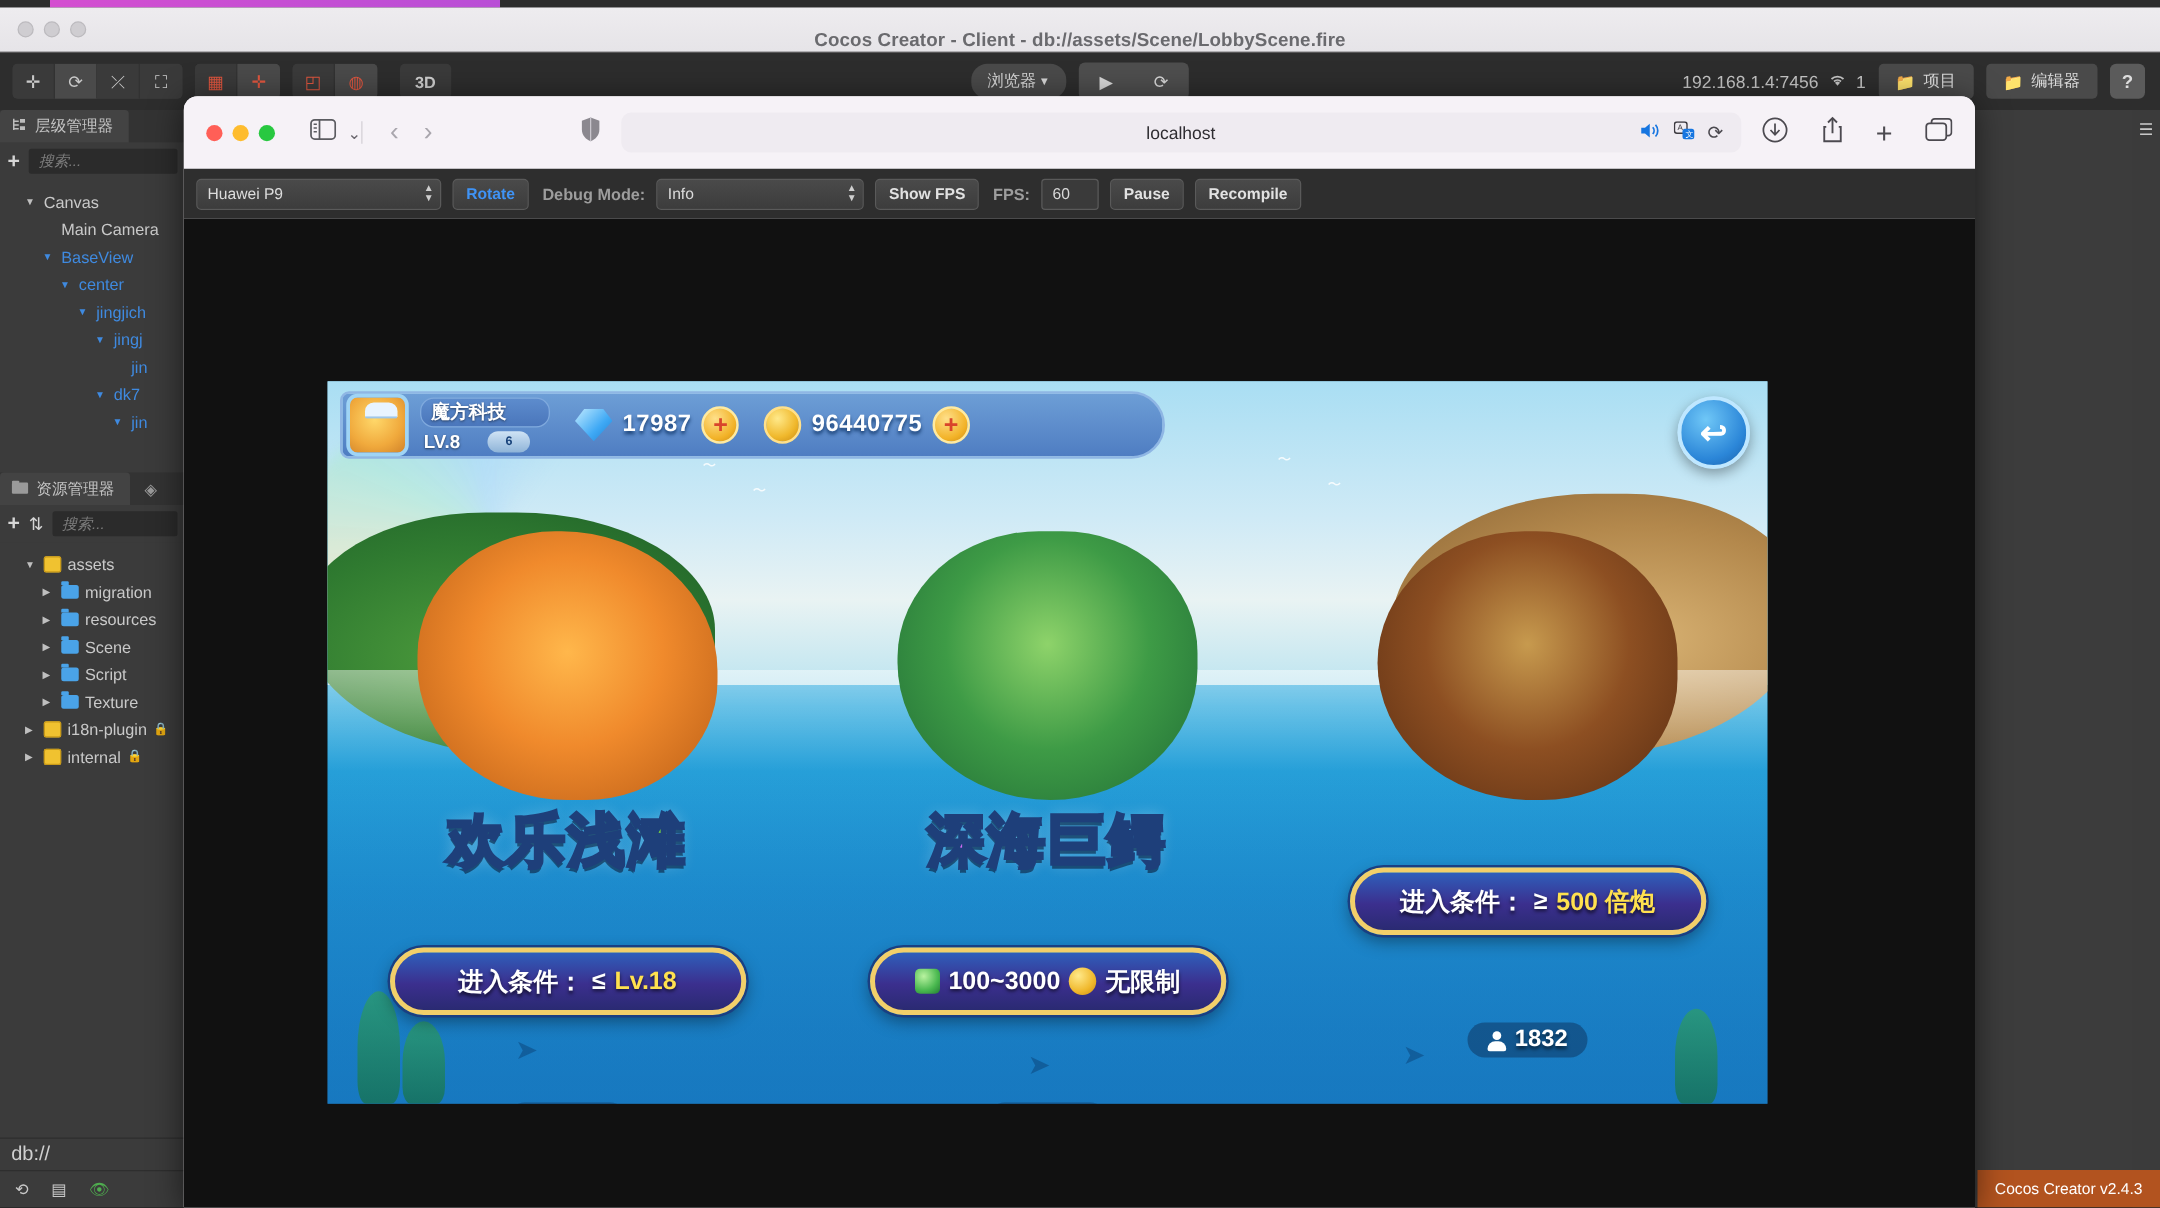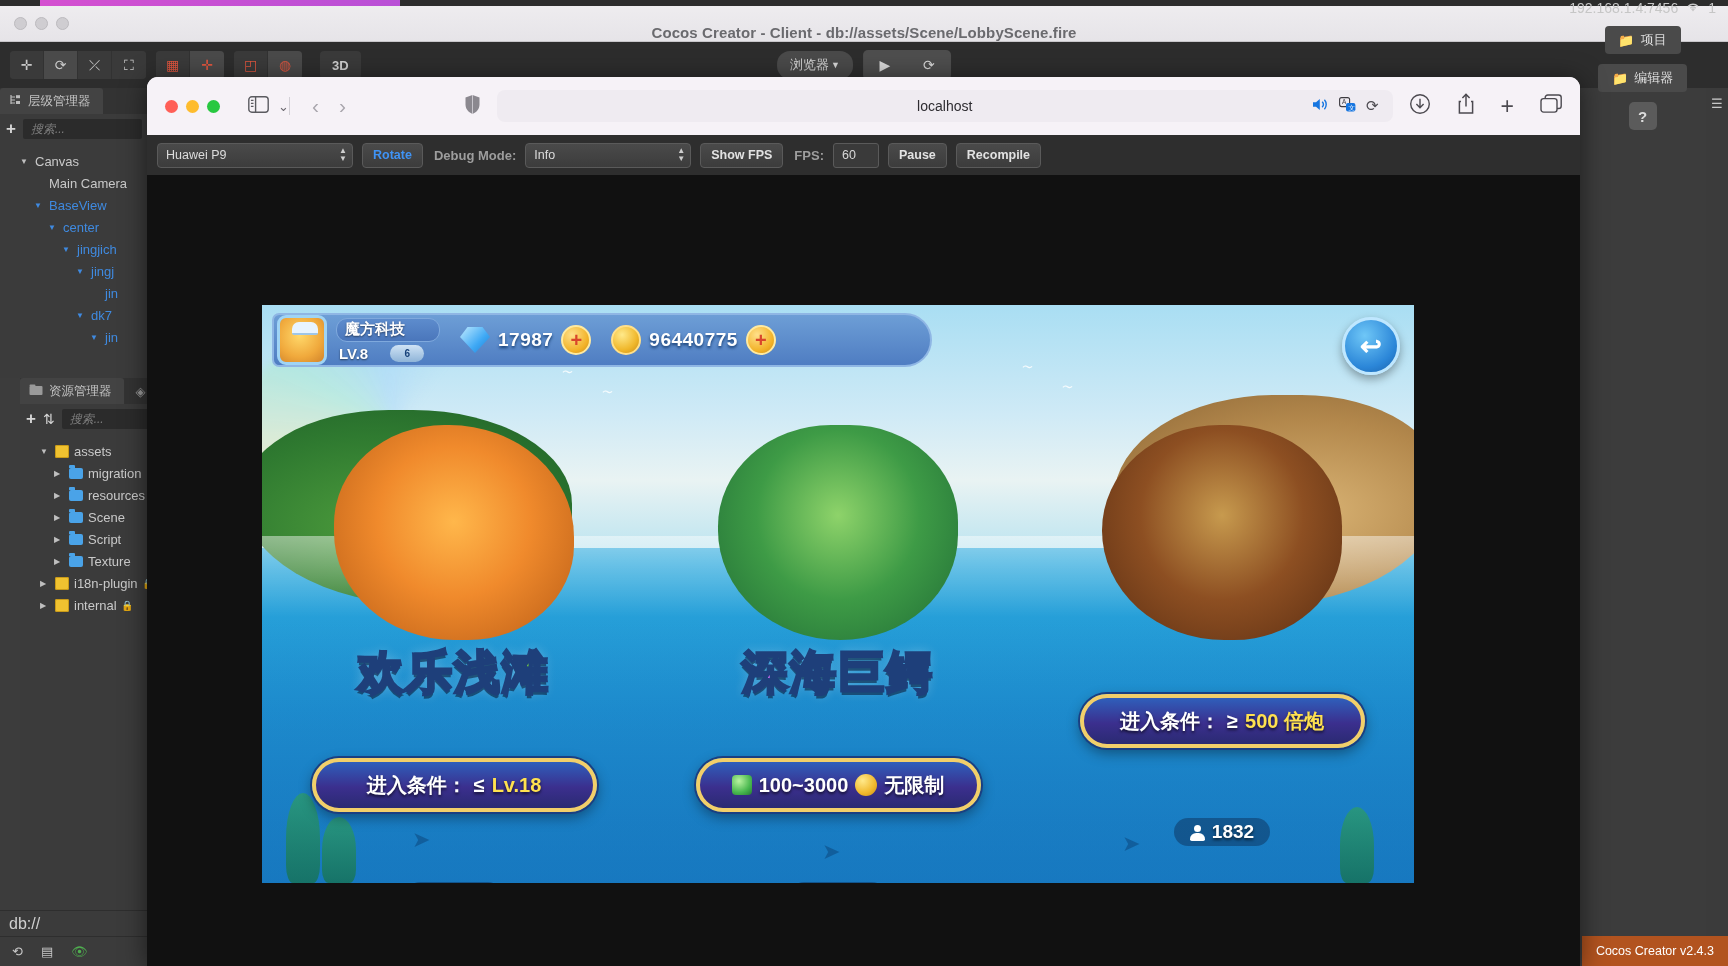--- a/index.html
+++ b/index.html
@@ -45,21 +45,21 @@
   .tb-3d { margin-left:18px; background:#3a3a3a; border-radius:4px; height:28px;
       display:flex; align-items:center; padding:0 12px; color:#cfcfcf; font-size:13px; font-weight:bold; }
 
   .tb-center { position:absolute; left:50%; transform:translateX(-50%); display:flex; align-items:center; gap:0; }
   .pill-browser { background:#4a4a4a; color:#d6d6d6; font-size:13px; border-radius:13px;
       padding:5px 13px; display:flex; align-items:center; gap:2px; margin-right:10px; }
   .play-group { background:#4e4e4e; border-radius:5px; display:flex; }
   .play-btn { width:44px; height:30px; display:flex; align-items:center; justify-content:center;
       color:#d8d8d8; font-size:14px; }
 
-  .tb-right { position:absolute; right:12px; display:flex; align-items:center; gap:10px;flex-direction:column; }
+  .tb-right { position:absolute; right:12px; display:flex; align-items:center; gap:10px; }
   .ip-text { color:#c6c6c6; font-size:14px; display:flex; align-items:center; gap:7px; }
   .folder-btn { background:#4a4a4a; border-radius:4px; height:28px; display:flex; align-items:center;
       gap:6px; padding:0 14px; color:#dcdcdc; font-size:13px; }
   .help-btn { width:28px; height:28px; border-radius:5px; background:#5b5b5b; color:#ddd;
       display:flex; align-items:center; justify-content:center; font-size:15px; font-weight:bold; }
 
   
   .panel { position:absolute; background:#3b3b3b; }
   .panel-tabbar { height:26px; background:#333; display:flex; align-items:flex-end; }
   .panel-tab { height:26px; background:#434343; display:flex; align-items:center; gap:6px;
@@ -378,21 +378,21 @@
           <span class="arrow blue">▼</span>
           <span>dk7</span>
         </div>
         <div class="tree-row blue" style="padding-left: 90px;">
           <span class="arrow blue">▼</span>
           <span>jin</span>
         </div>
       </div>
   </div>
 
-  <div class="panel" style="left:0;top:378px;width:148px;bottom:56px;margin-left:20px;">
+  <div class="panel" style="left:0;top:378px;width:148px;bottom:56px;">
     <div class="panel-tabbar">
       <div class="panel-tab">
         <span>
           <svg width="14" height="12" viewBox="0 0 14 12">
               <rect x="0.5" y="2" width="13" height="9" rx="1" fill="#9a9a9a"></rect>
               <rect x="0.5" y="0.6" width="6" height="2" rx="1" fill="#9a9a9a"></rect>
             </svg>
         </span>
         <span>资源管理器</span>
       </div>

